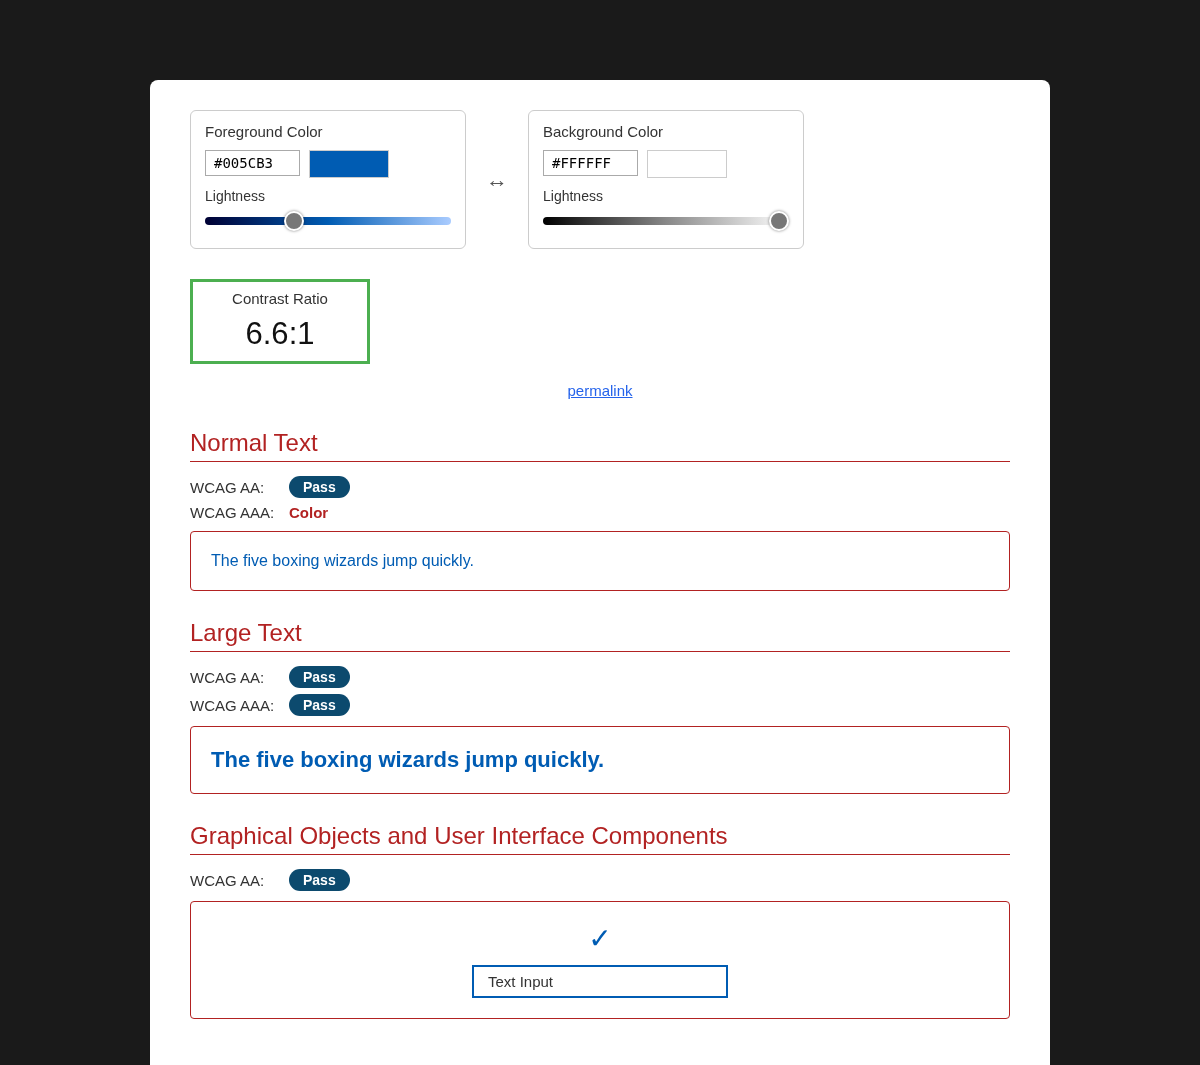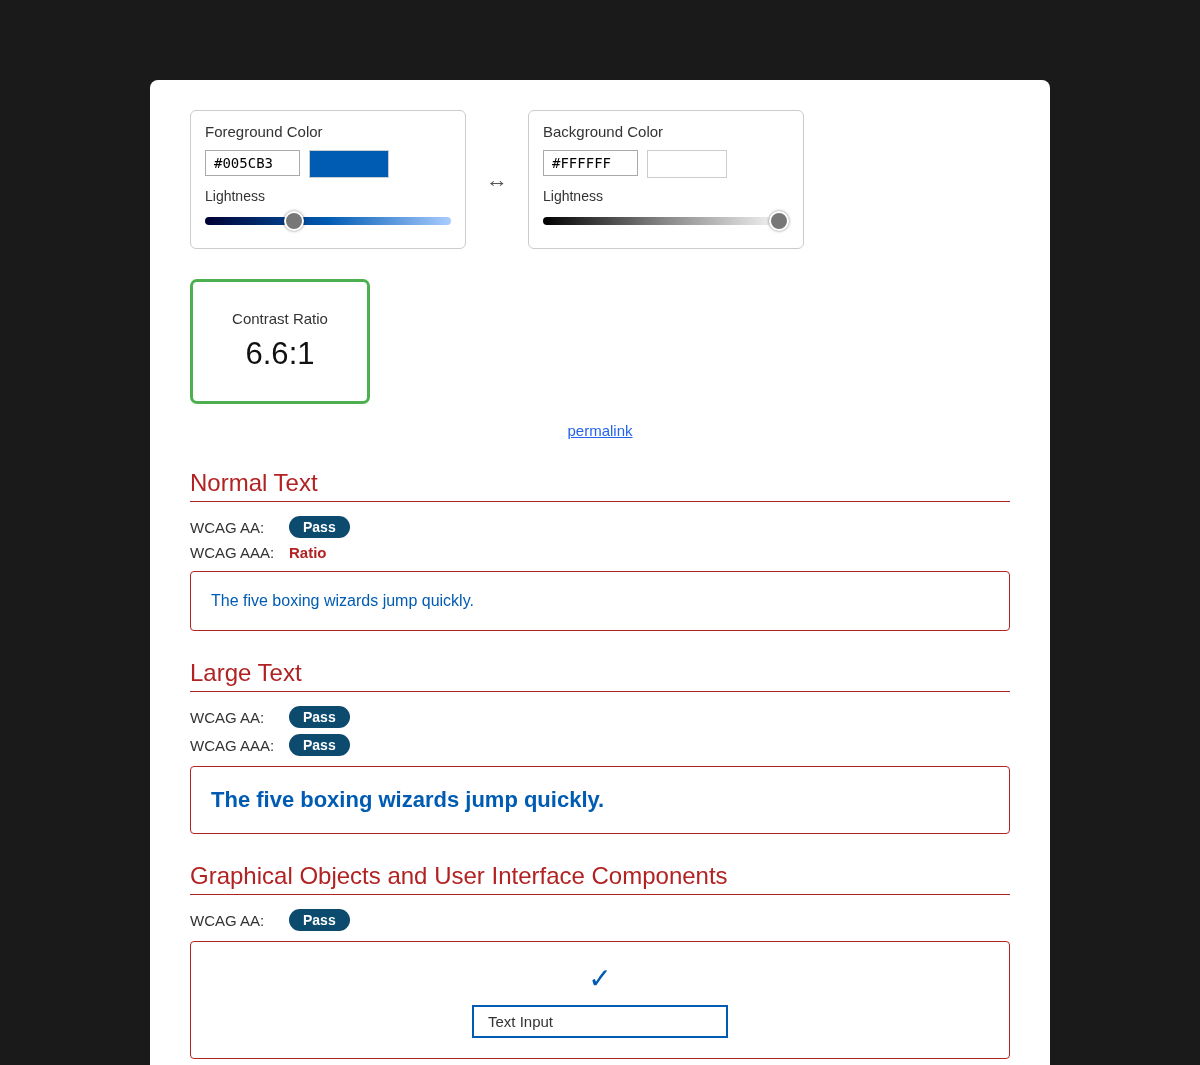--- a/index.html
+++ b/index.html
@@ -110,22 +110,22 @@
     .swap-icon {
       font-size: 22px;
       color: #555;
       cursor: pointer;
       user-select: none;
     }
 
     
     .contrast-box {
       border: 3px solid #4caf50;
-      border-radius: 7px;
-      padding: 28px 20px;
+      border-radius: 0;
+      padding: 8px 20px;
       display: inline-block;
       margin-bottom: 10px;
       min-width: 180px;
       text-align: center;
     }
 
     .contrast-label {
       font-size: 15px;
       color: #333;
       margin-bottom: 4px;
@@ -295,21 +295,21 @@
 
   <div class="section">
     <div class="section-title">Normal Text</div>
     <div class="wcag-checks">
       <div class="wcag-row">
         <span class="wcag-label">WCAG AA:</span>
         <span class="badge badge-pass">Pass</span>
       </div>
       <div class="wcag-row">
         <span class="wcag-label">WCAG AAA:</span>
-        <span class="badge badge-fail">Ratio</span>
+        <span class="badge badge-fail">Color</span>
       </div>
     </div>
     <div class="preview-box">
       <span class="preview-normal">The five boxing wizards jump quickly.</span>
     </div>
   </div>
 
   <div class="section">
     <div class="section-title">Large Text</div>
     <div class="wcag-checks">

